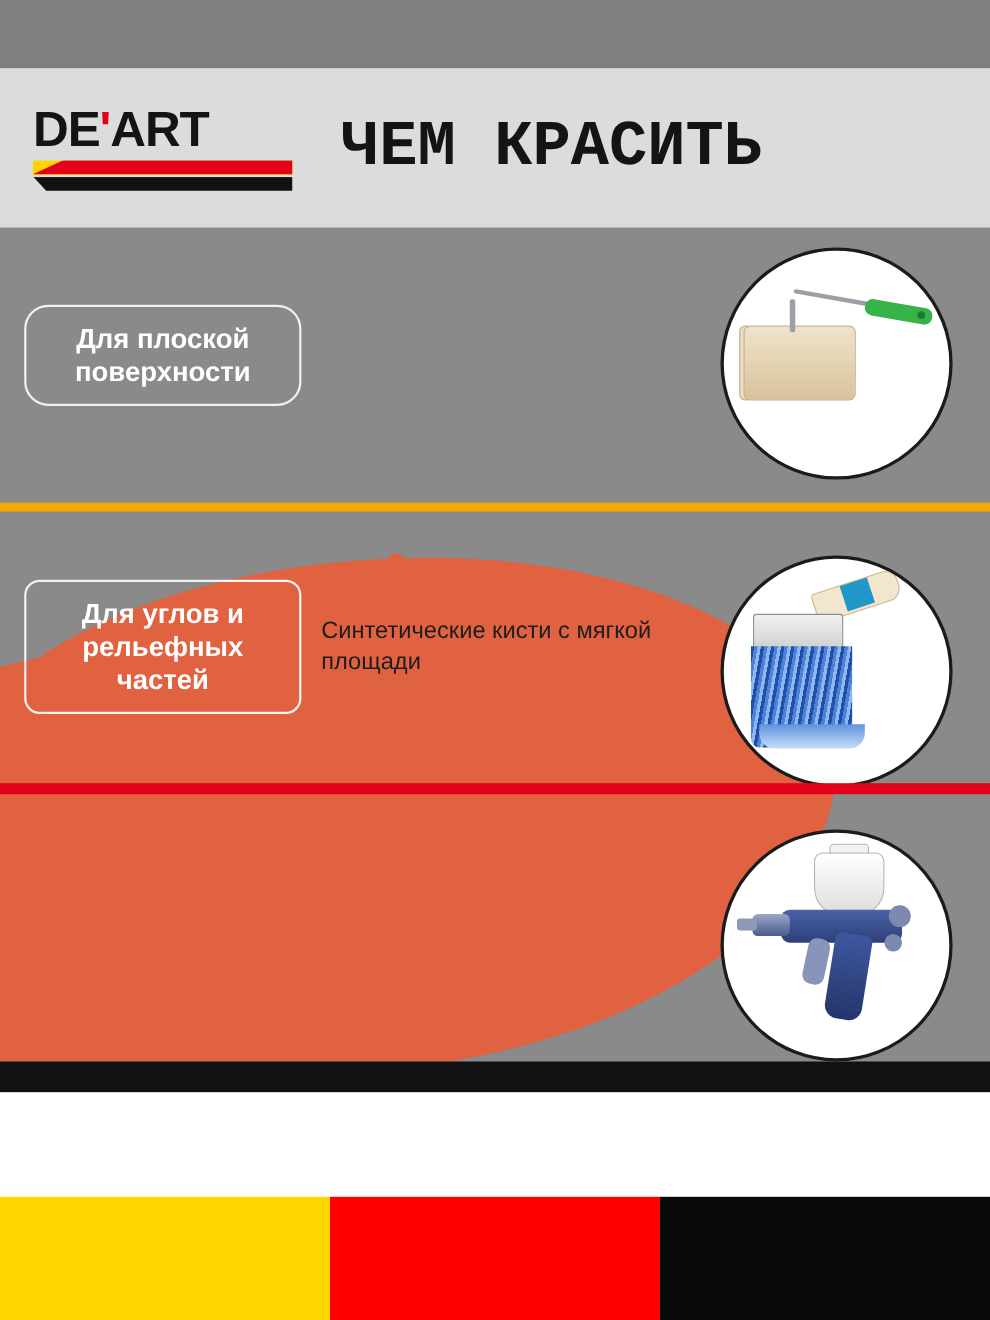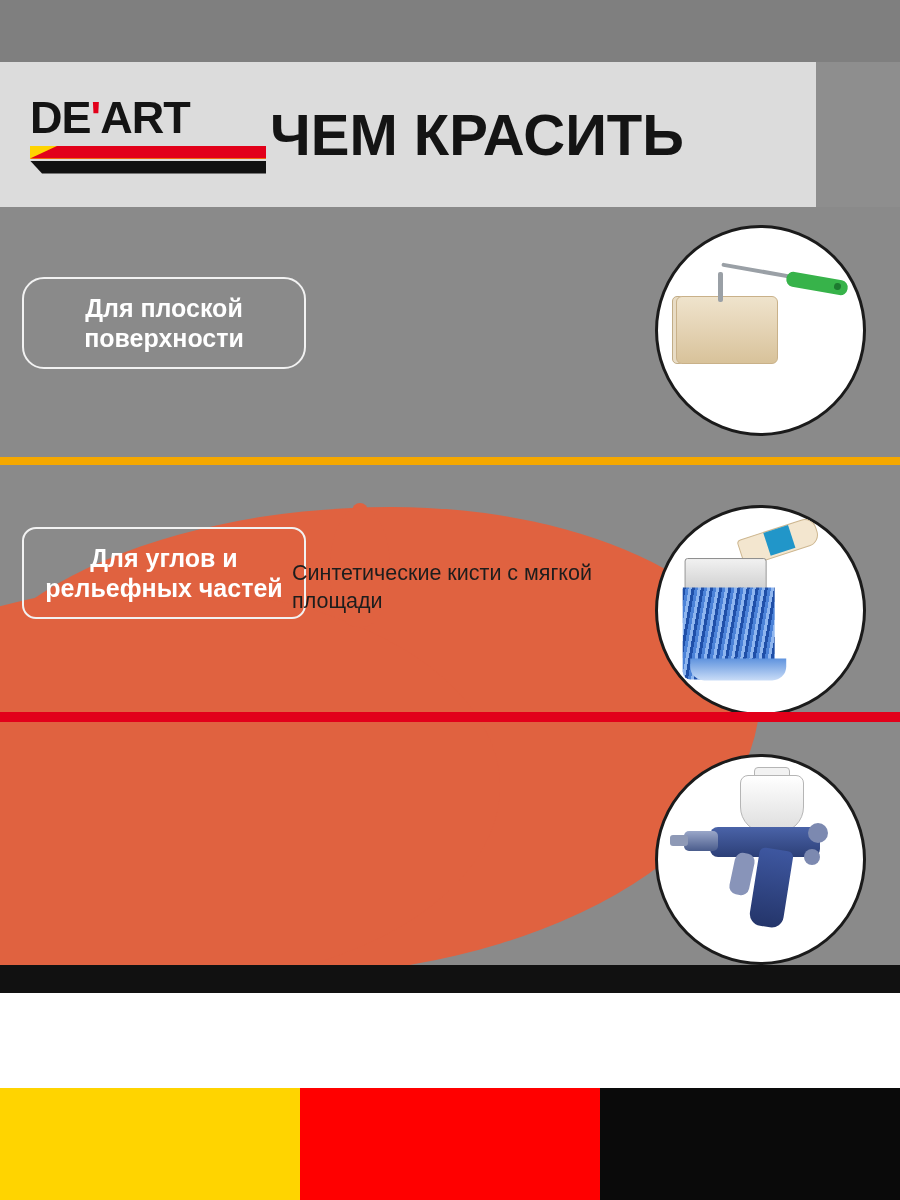--- a/index.html
+++ b/index.html
@@ -23,21 +23,21 @@
     position: absolute;
     top: 0; left: 0;
     width: 900px; height: 62px;
     background: #7f7f7f;
   }
 
   
   .header {
     position: absolute;
     top: 62px; left: 0;
-    width: 816px; height: 145px;
+    width: 900px; height: 145px;
     background: #dcdcdc;
     display: flex;
     align-items: center;
   }
   .logo {
     position: relative;
     width: 240px;
     height: 90px;
     margin-left: 30px;
     flex: none;
@@ -68,21 +68,23 @@
   }
   .bar-yellow { top: 0;  width: 236px; background: #ffd400; }
   .bar-red    { top: 0;  width: 236px; background: #e2001a; clip-path: polygon(28px 0, 236px 0, 236px 13px, 0 13px); }
   .bar-black  { top: 15px; width: 236px; background: #111111; clip-path: polygon(0 0, 236px 0, 236px 13px, 12px 13px); }
 
   .header-title {
     font-size: 58px;
     font-weight: bold;
     color: #141414;
     letter-spacing: 0px;
+    margin-left: 40px;
     white-space: nowrap;
+    font-family: Liberation Mono, monospace;
   }
 
   
   .body-bg {
     position: absolute;
     top: 207px; left: 0;
     width: 900px; height: 758px;
     background: #8a8a8a;
     overflow: hidden;
   }
@@ -137,21 +139,21 @@
     width: 900px;
     height: 250px;
   }
   .row-1 { top: 207px; }
   .row-2 { top: 465px; }
   .row-3 { top: 722px; }
 
   .pill {
     position: absolute;
     left: 22px;
-    width: 284px;
+    width: 252px;
     border: 2px solid #f2f2f2;
     border-radius: 22px;
     color: #ffffff;
     font-size: 25px;
     font-weight: bold;
     line-height: 1.2;
     text-align: center;
     padding: 14px 6px;
     box-sizing: border-box;
   }

